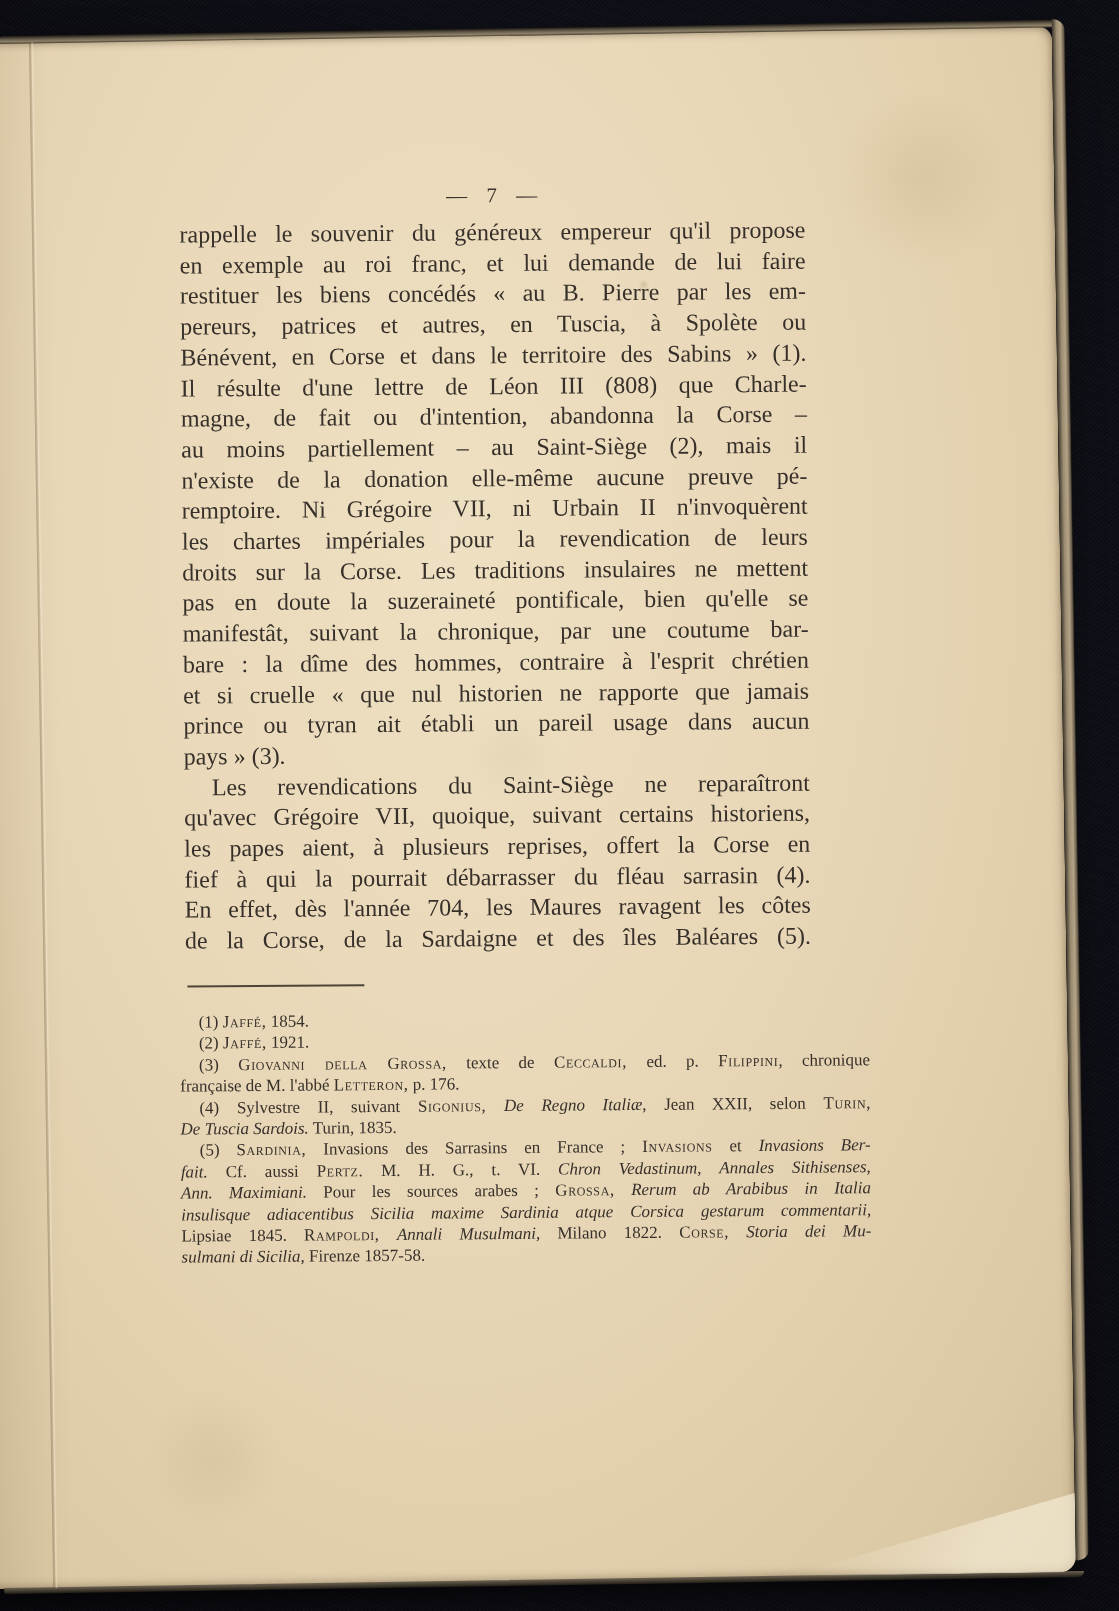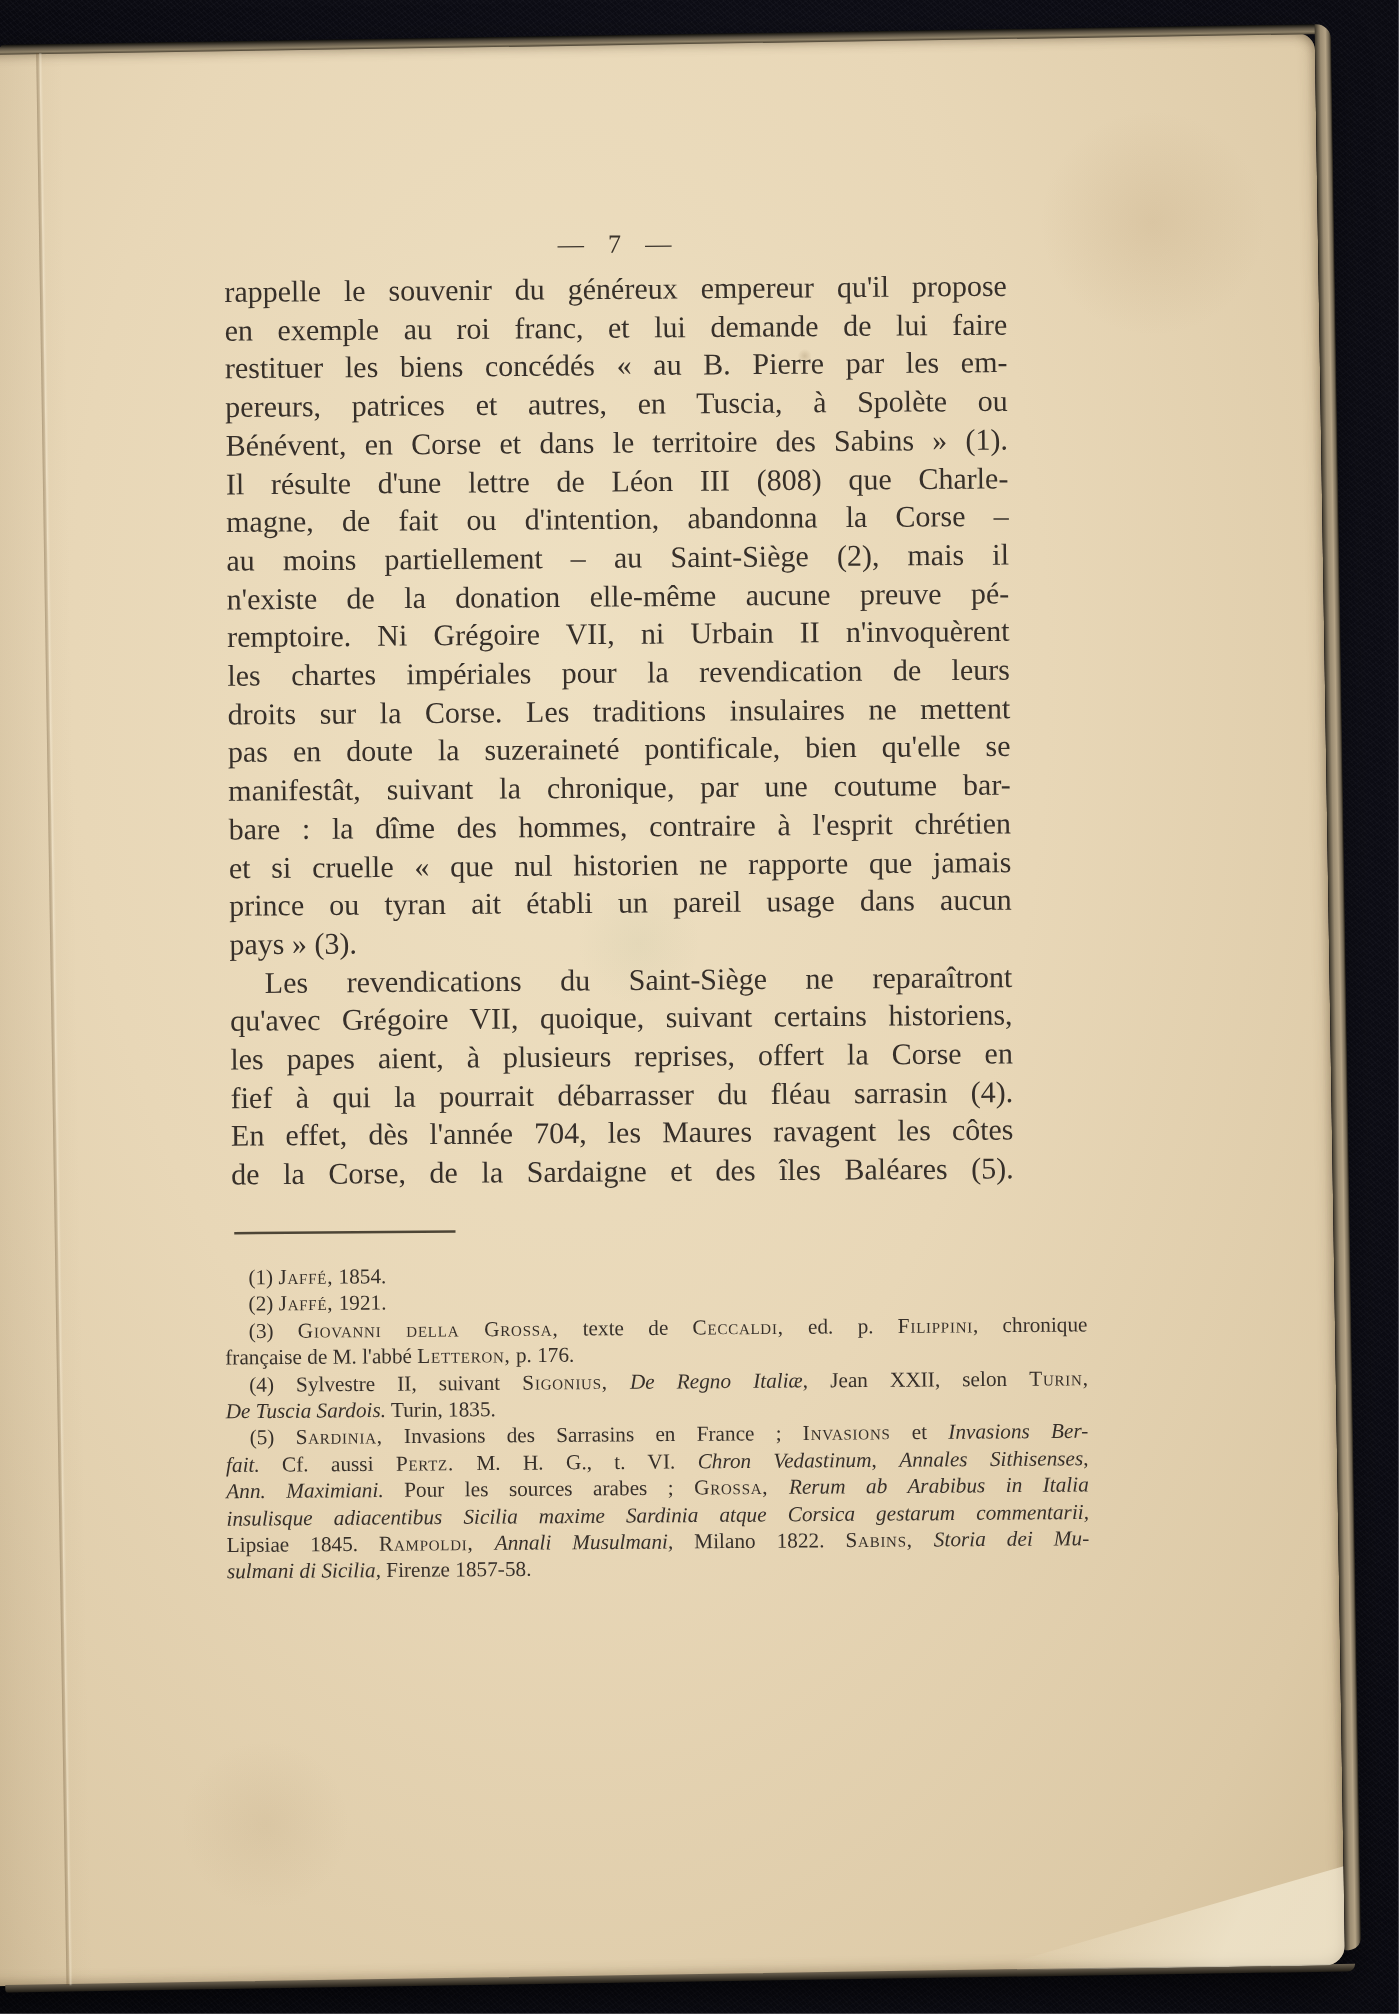--- a/index.html
+++ b/index.html
@@ -139,18 +139,18 @@
         </div>
         <div>
           <div class="fline indent"><span>(4) Sylvestre II, suivant </span><span class="sc">Sigonius,</span><span> </span><span class="it">De Regno Italiæ</span><span>, Jean XXII, selon </span><span class="sc">Turin</span><span>,</span></div>
           <div class="fline endline"><span class="it">De Tuscia Sardois.</span><span> Turin, 1835.</span></div>
         </div>
         <div>
           <div class="fline indent"><span>(5) </span><span class="sc">Sardinia,</span><span> Invasions des Sarrasins en France ; </span><span class="sc">Invasions</span><span> et </span><span class="it">Invasions Ber-</span></div>
           <div class="fline"><span class="it">fait.</span><span> Cf. aussi </span><span class="sc">Pertz.</span><span> M. H. G., t. VI. </span><span class="it">Chron Vedastinum</span><span>, </span><span class="it">Annales Sithisenses</span><span>,</span></div>
           <div class="fline"><span class="it">Ann. Maximiani.</span><span> Pour les sources arabes ; </span><span class="sc">Grossa,</span><span> </span><span class="it">Rerum ab Arabibus in Italia</span></div>
           <div class="fline"><span class="it">insulisque adiacentibus Sicilia maxime Sardinia atque Corsica gestarum commentarii,</span></div>
-          <div class="fline"><span>Lipsiae 1845. </span><span class="sc">Rampoldi,</span><span> </span><span class="it">Annali Musulmani,</span><span> Milano 1822. </span><span class="sc">Sabins,</span><span> </span><span class="it">Storia dei Mu-</span></div>
+          <div class="fline"><span>Lipsiae 1845. </span><span class="sc">Rampoldi,</span><span> </span><span class="it">Annali Musulmani,</span><span> Milano 1822. </span><span class="sc">Corse,</span><span> </span><span class="it">Storia dei Mu-</span></div>
           <div class="fline endline"><span class="it">sulmani di Sicilia,</span><span> Firenze 1857-58.</span></div>
         </div>
       </div>
   </div>
 </div>
 
 </body></html>

